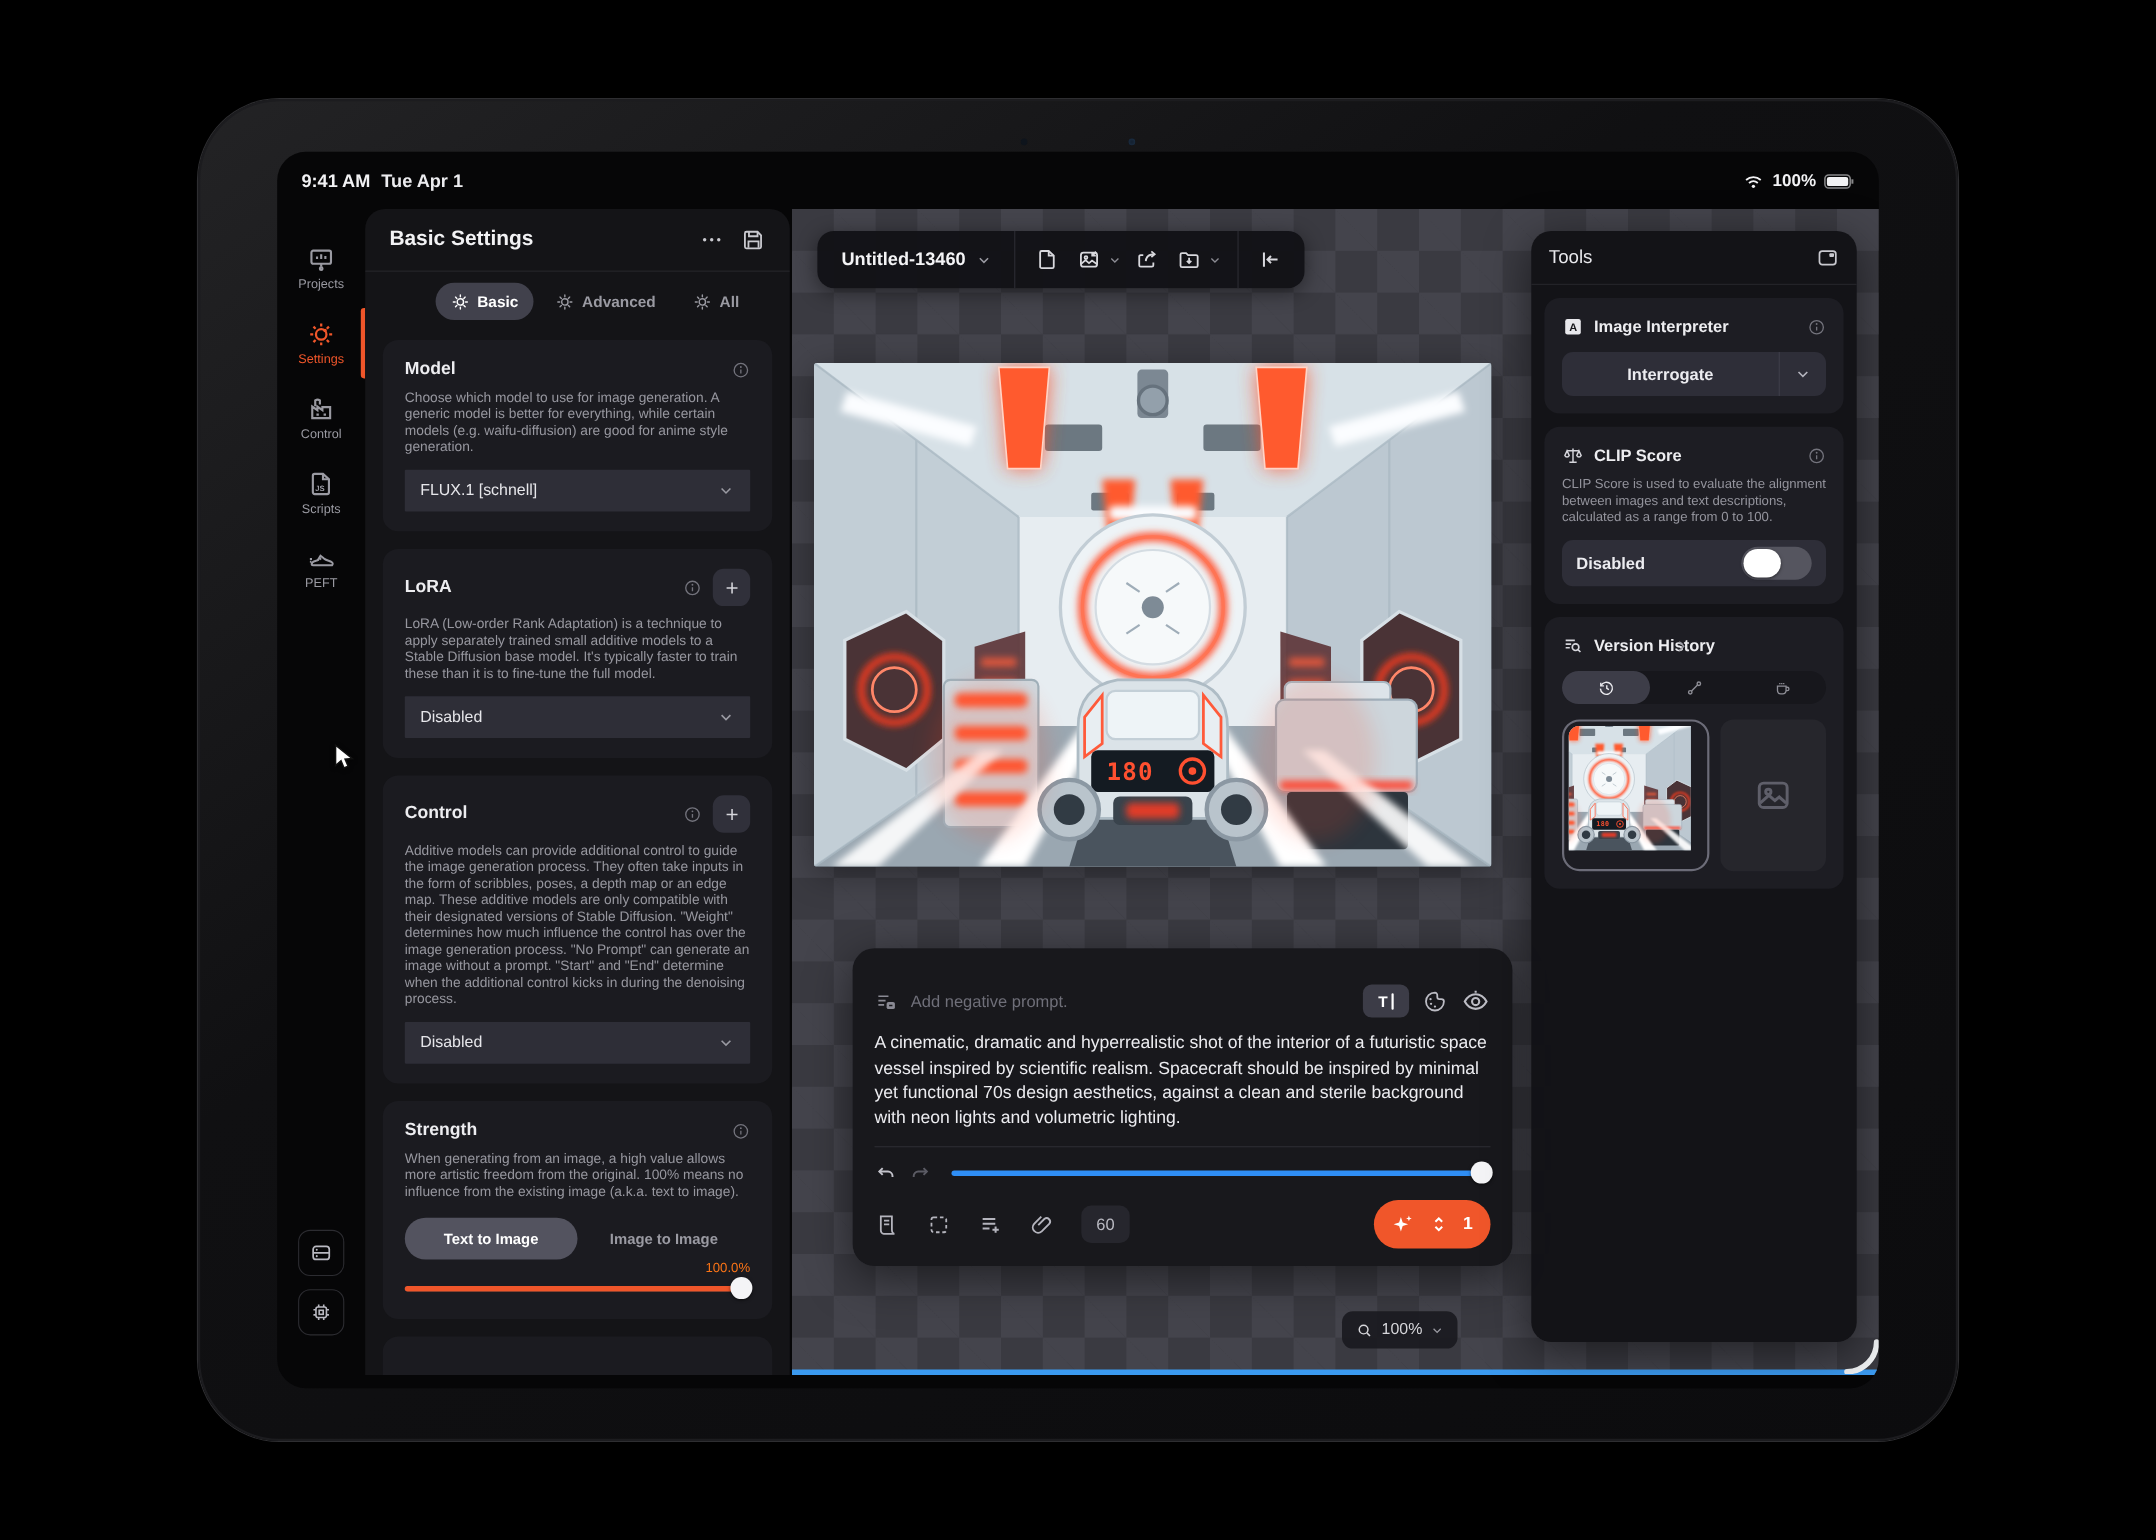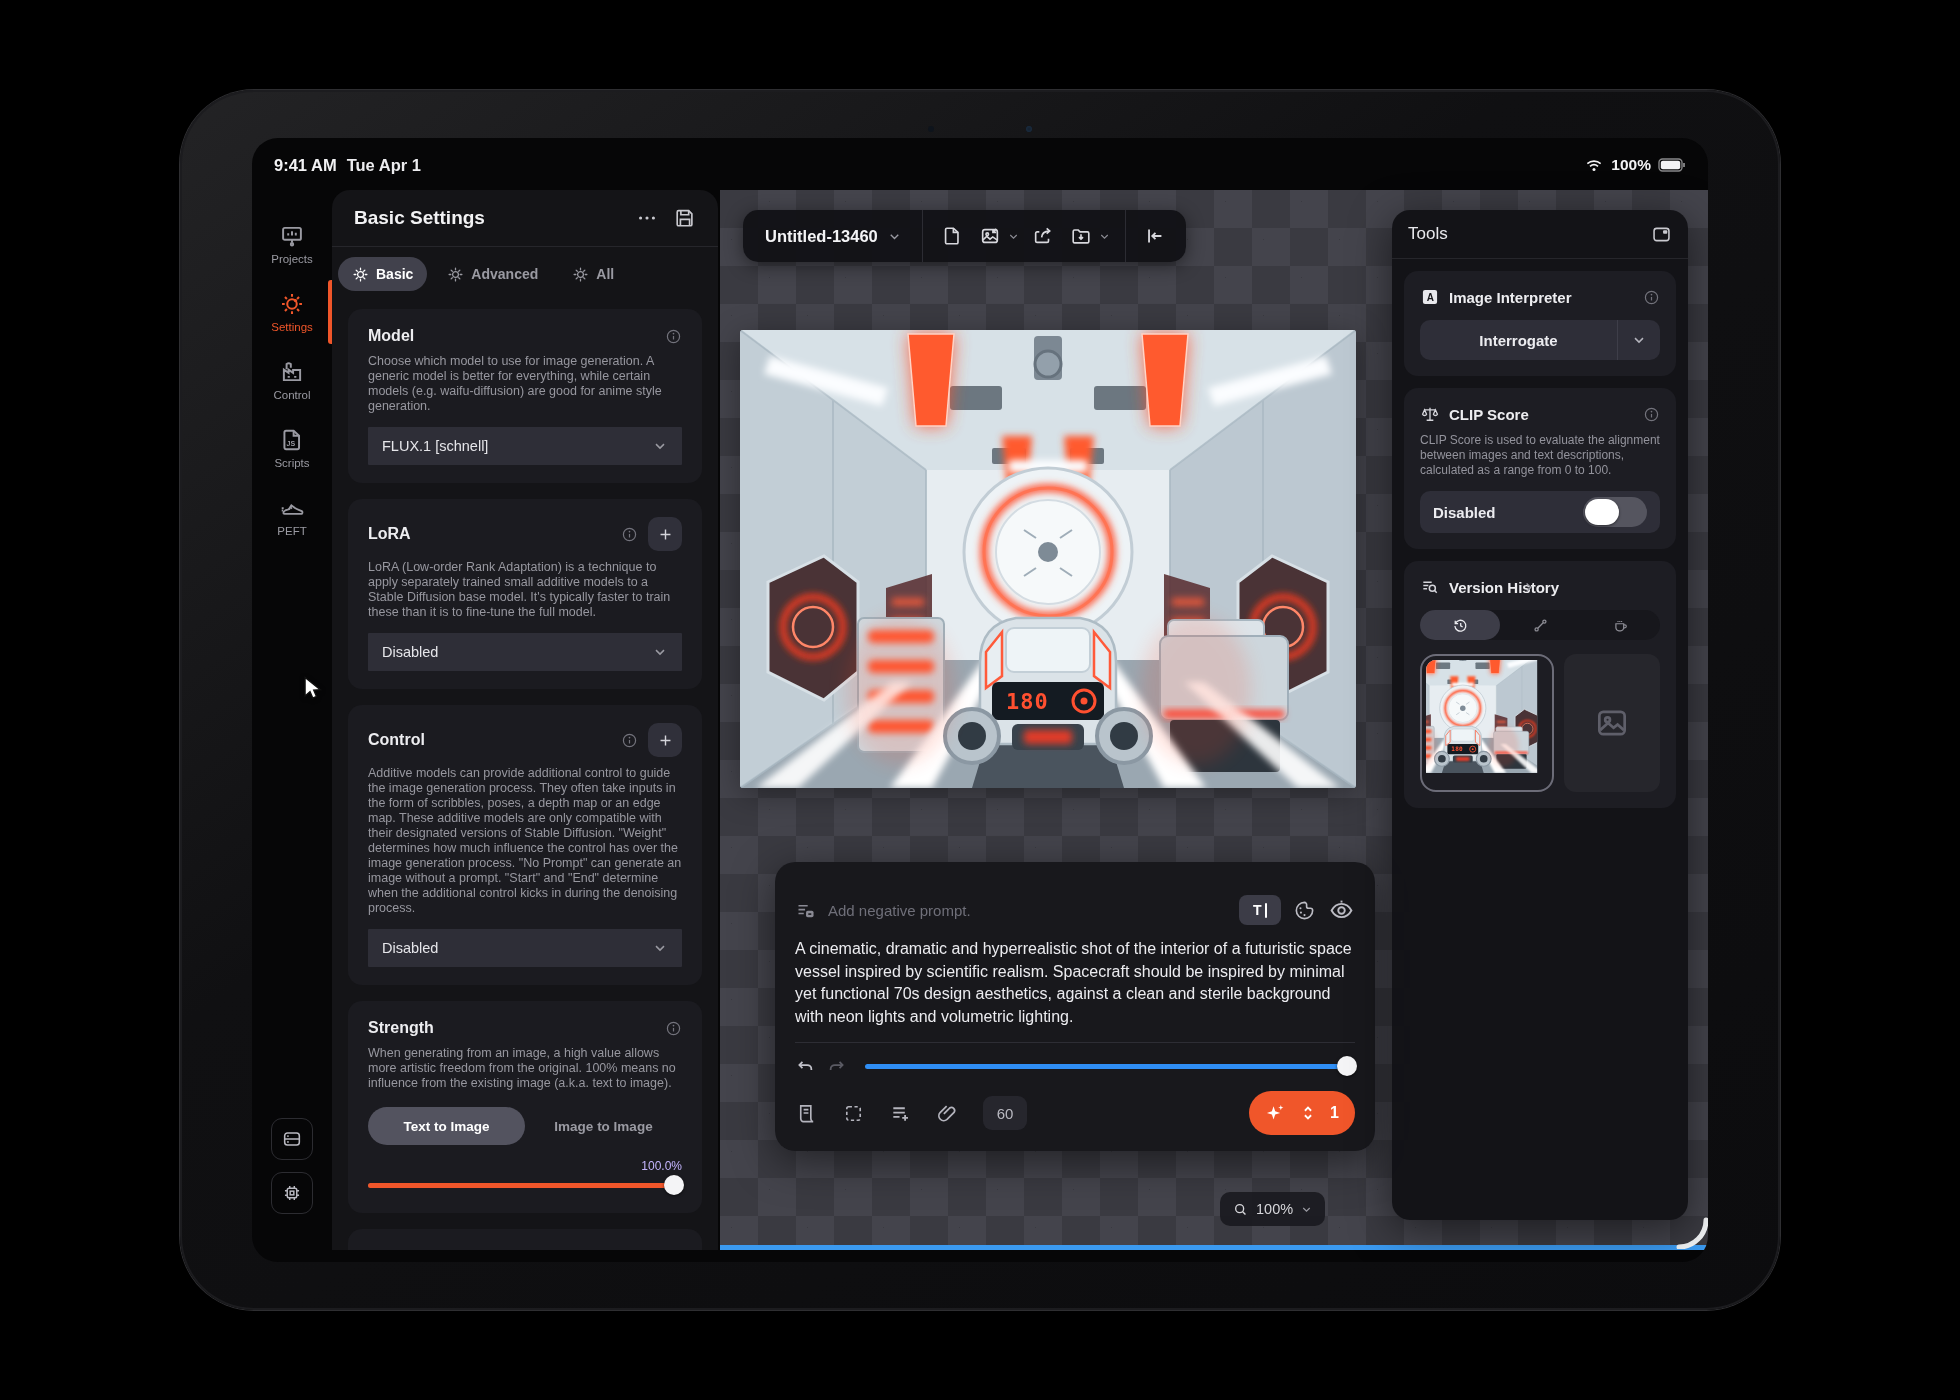--- a/index.html
+++ b/index.html
@@ -36,40 +36,40 @@
   .rail-foot{margin-top:auto;margin-bottom:36px;display:flex;flex-direction:column;gap:12px;}
   .rail-foot .fbtn{width:40px;height:40px;border-radius:11px;border:1px solid #2c2c31;display:flex;
                    align-items:center;justify-content:center;color:#b9b9c1;}
   
   .settings{position:absolute;left:80px;top:0;bottom:0;width:386px;background:#141417;
             border-radius:18px 18px 0 0;overflow:hidden;display:flex;flex-direction:column;}
   .settings-head{height:56px;display:flex;align-items:center;padding:0 22px;flex:0 0 auto;}
   .settings-head .title{font-size:19px;font-weight:700;color:#f2f2f4;flex:1;}
   .settings-head .hicon{color:#c9c9cf;margin-left:16px;display:flex;}
   .hr{height:1px;background:#26262b;flex:0 0 auto;}
-  .tabbar{display:flex;align-items:center;gap:6px;padding:10px 6px 14px;flex:0 0 auto;}
+  .tabbar{display:flex;align-items:center;gap:6px;padding:10px 32px 14px;flex:0 0 auto;justify-content:flex-end;}
   .tab{display:flex;align-items:center;gap:7px;height:34px;padding:0 14px;border-radius:18px;
        color:#9a9aa2;font-size:14px;font-weight:600;}
   .tab.active{background:#41414c;color:#fff;}
   .settings-scroll{flex:1;overflow:hidden;padding:4px 0 0;}
   .card{background:#1b1b20;border-radius:14px;padding:18px 20px;margin:0 16px 16px;}
   .card-titlerow{display:flex;align-items:center;gap:10px;}
   .card-title{font-size:16px;font-weight:700;color:#ededf0;flex:1;}
   .i-info{color:#73737c;display:flex;}
   .plusbtn{width:34px;height:34px;border-radius:10px;background:#30303a;color:#d5d5db;
            display:flex;align-items:center;justify-content:center;}
   .desc{margin-top:9px;font-size:12.5px;line-height:15px;color:#97979f;}
   .dropdown{margin-top:13px;height:38px;background:#2e2e37;border-radius:1px;display:flex;
             align-items:center;padding:0 14px;font-size:14.5px;color:#e6e6ea;}
   .dropdown .chev{margin-left:auto;color:#9a9aa2;display:flex;}
   .seg{margin-top:16px;display:flex;align-items:center;height:38px;}
   .seg .opt{flex:1;height:38px;border-radius:19px;display:flex;align-items:center;justify-content:center;
             font-size:13.5px;font-weight:600;color:#9a9aa2;}
   .seg .opt.active{background:#53535f;color:#ffffff;}
-  .sliderval{margin-top:14px;text-align:right;font-size:12px;color:#c4b5fd;}
+  .sliderval{text-align:right;font-size:12px;color:#f97316;}
   .slider{position:relative;height:20px;margin-top:2px;}
   .slider .track{position:absolute;left:0;right:0;top:8px;height:5px;border-radius:3px;background:#3a3a42;}
   .slider .fill{position:absolute;left:0;top:8px;height:5px;border-radius:3px;}
   .slider .thumb{position:absolute;top:0;width:20px;height:20px;border-radius:50%;
                  background:#f4f4f6;box-shadow:0 1px 3px rgba(0,0,0,.6);}
   .card.sliver{height:40px;margin-bottom:0;}
   
   .canvas{position:absolute;left:468px;right:0;top:0;bottom:0;background-color:#3a3a41;
           background-image:linear-gradient(45deg,#44444c 25%,transparent 25%,transparent 75%,#44444c 75%),
                            linear-gradient(45deg,#44444c 25%,transparent 25%,transparent 75%,#44444c 75%);

